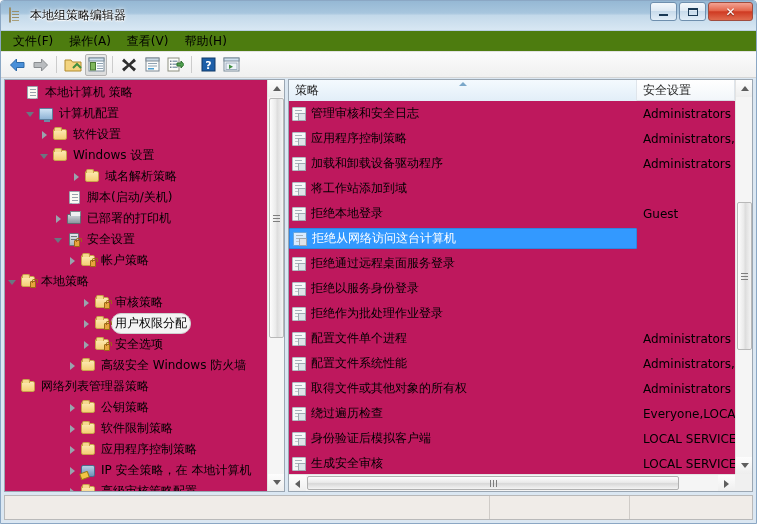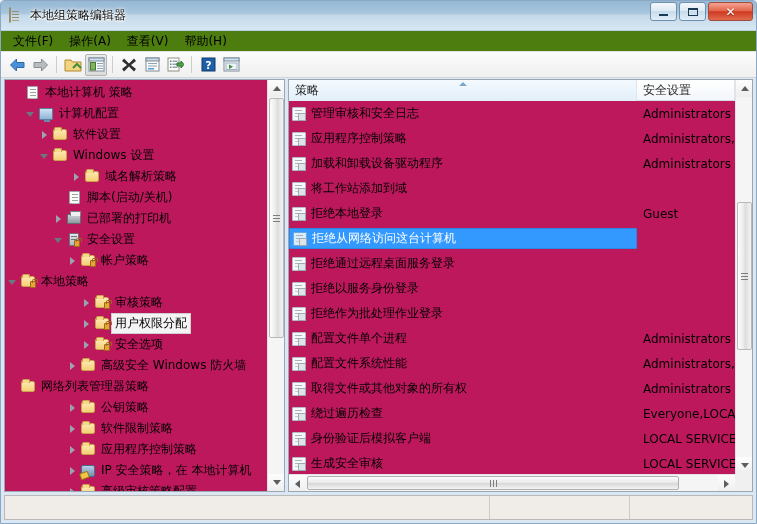--- a/index.html
+++ b/index.html
@@ -139,21 +139,21 @@
     display: flex; align-items: center;
     font-size: 12px; color: #000;
     white-space: nowrap;
     cursor: default;
     padding-right: 4px;
   }
   .tnode .lbl { padding: 1px 3px; border:1px solid transparent; }
   .tnode.sel .lbl {
     background: #f4f4f4;
     border: 1px solid #cfcfcf;
-    border-radius: 0;
+    border-radius: 10px;
   }
   .twisty {
     width: 14px; flex:none;
     display:flex; align-items:center; justify-content:center;
   }
   .arrow-c, .arrow-o { width:0; height:0; }
   .arrow-c {
     border-left: 5px solid #9aa4ae;
     border-top: 4px solid transparent;
     border-bottom: 4px solid transparent;

